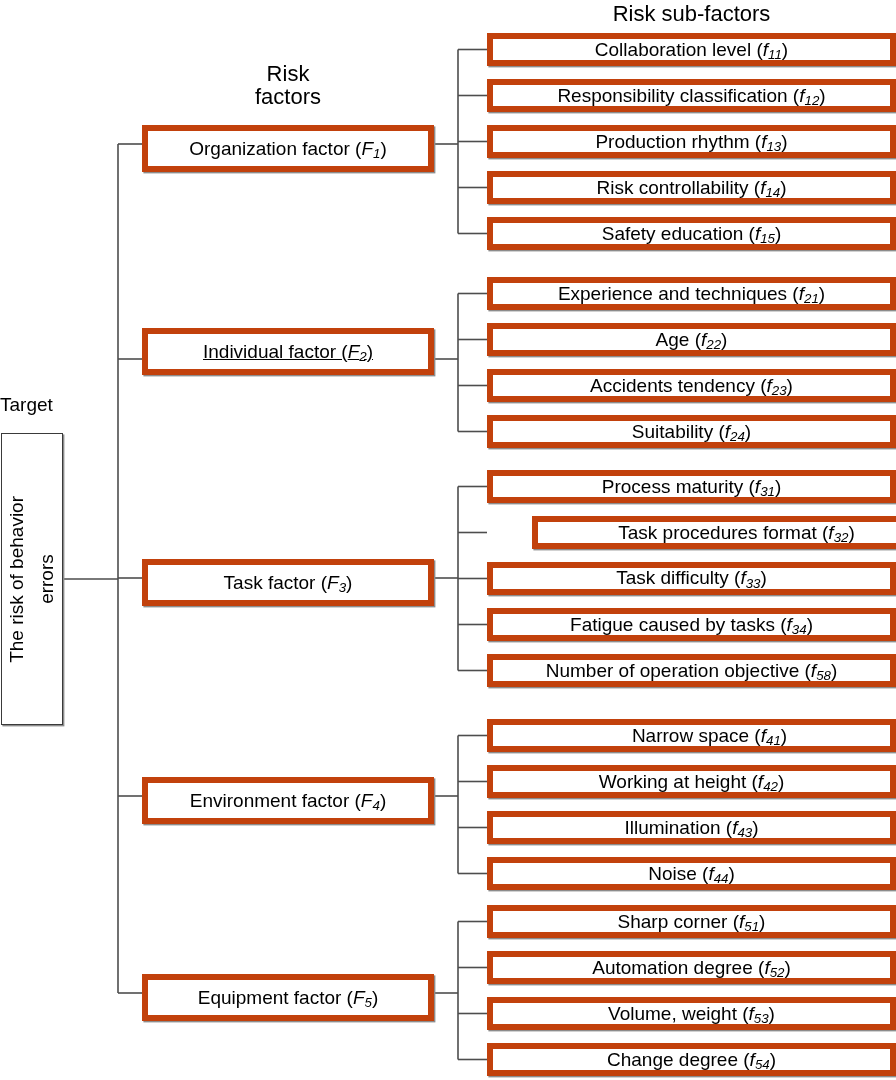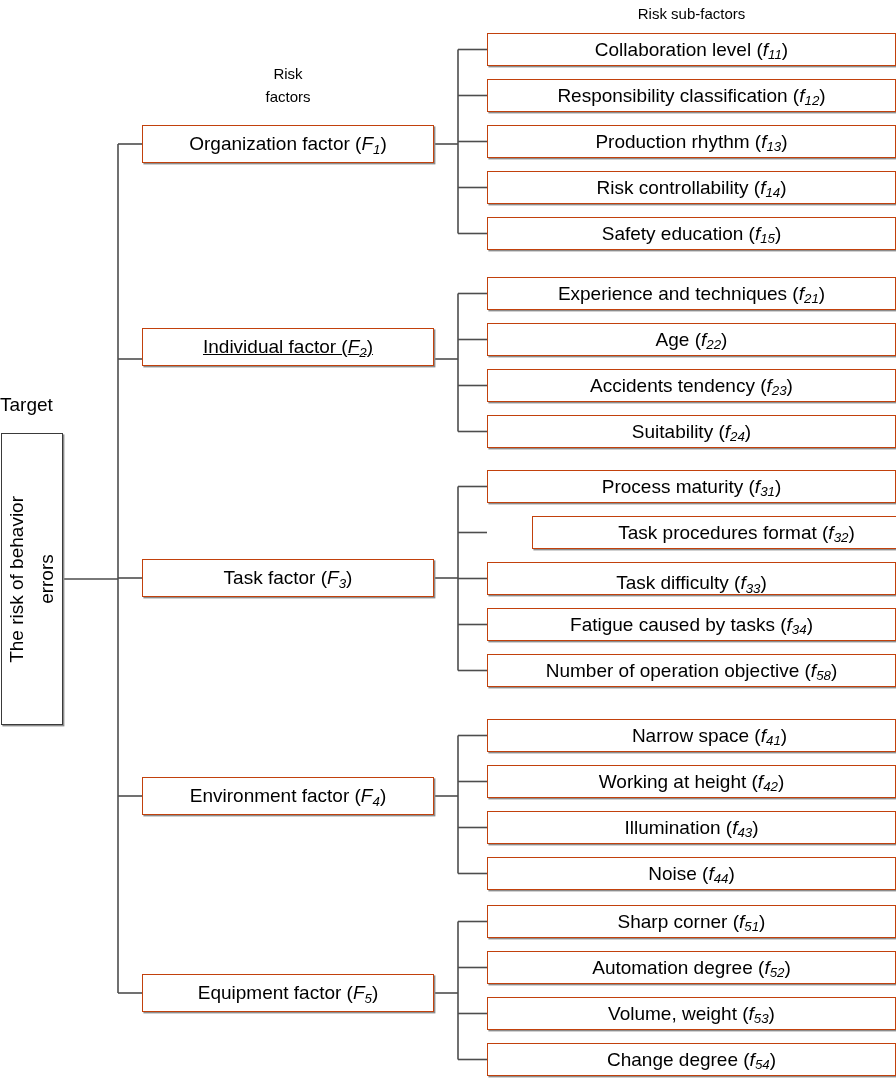--- a/index.html
+++ b/index.html
@@ -32,21 +32,21 @@
     pointer-events: none;
   }
   #connectors line {
     stroke: #ururu;
   }
 
   
   .col-header {
     position: absolute;
     text-align: center;
-    font-size: 15px;
+    font-size: 22px;
     line-height: 23px;
     white-space: pre-line;
     color: #000;
   }
   #header-risk-factors {
     left: 190px;
     top: 62px;
     width: 196px;
   }
   #header-sub-factors {
@@ -62,21 +62,21 @@
     font-size: 19px;
     line-height: 23px;
     text-align: left;
   }
 
   
   .node {
     position: absolute;
     box-sizing: border-box;
     background: #ffffff;
-    border: 1px solid #c2410c;
+    border: 6px solid #c2410c;
     box-shadow: 1.4px 1.4px 0 0 #8c8c8c;
     display: flex;
     align-items: center;
     justify-content: center;
     font-size: 19px;
     color: #000;
     z-index: 2;
   }
 
   
@@ -94,21 +94,21 @@
     text-align: center;
     line-height: 30px;
     font-size: 19px;
     white-space: pre-line;
   }
 
   
   .factor {
     left: 142px;
     width: 292px;
-    height: 38px;
+    height: 47px;
   }
 
   
   .subfactor {
     left: 487px;
     width: 409px;
     height: 33px;
   }
   .subfactor .label,
   .factor .label {

